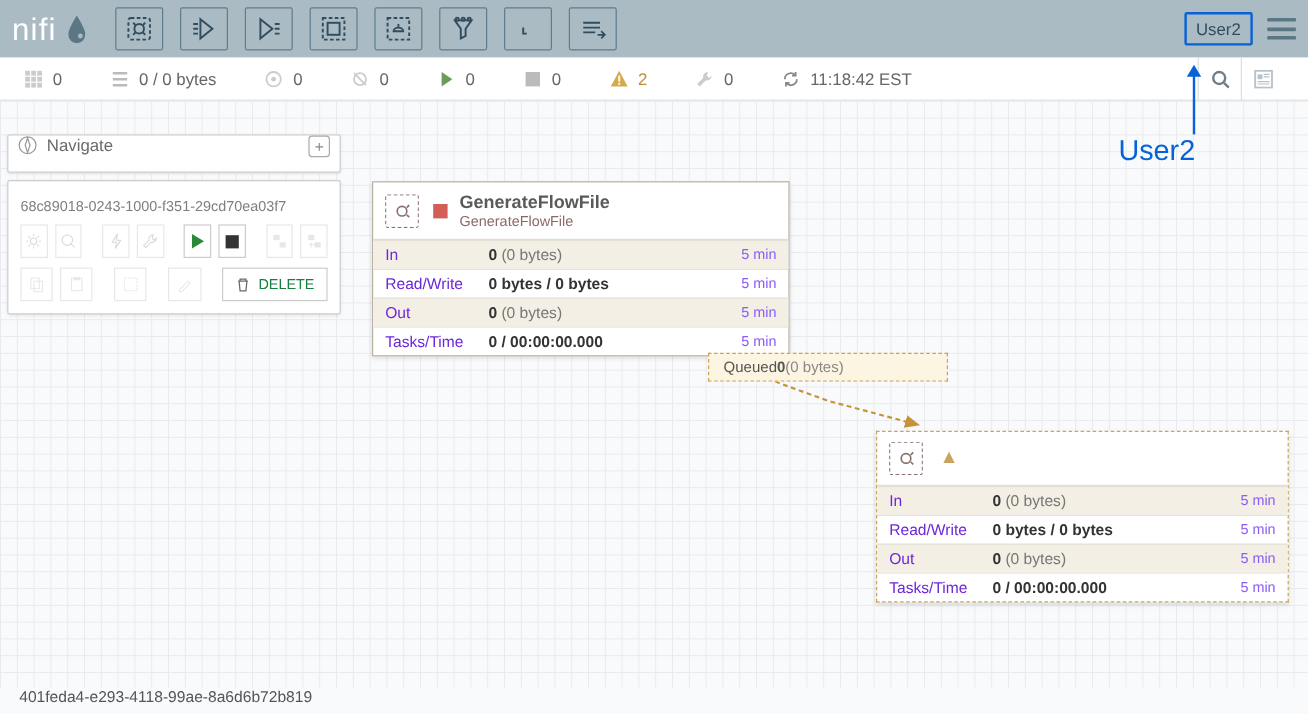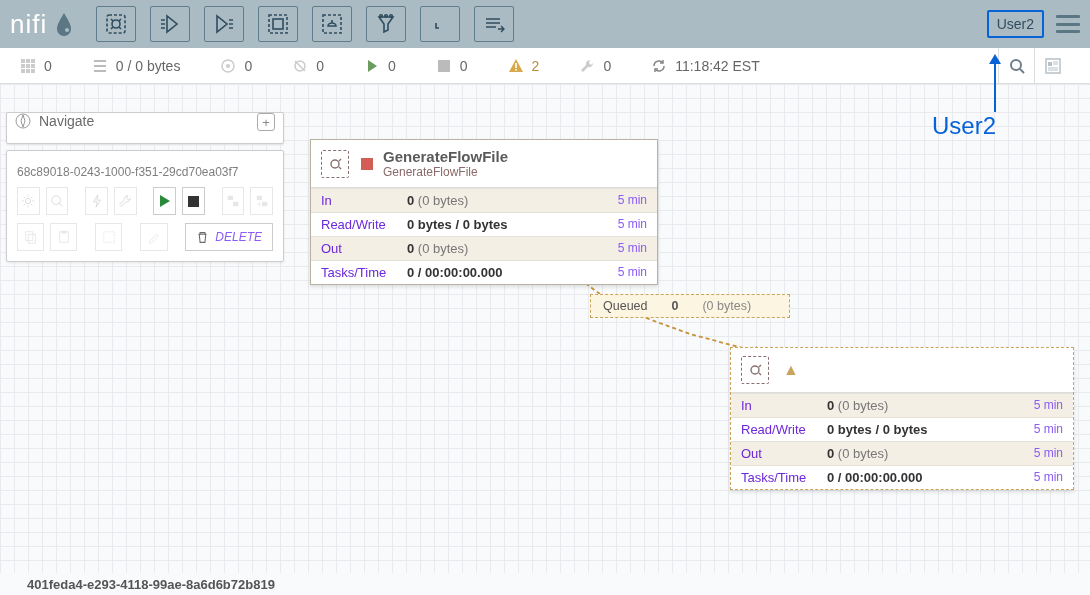--- a/index.html
+++ b/index.html
@@ -42,44 +42,44 @@
 .op-row1 { display:flex; align-items:center; gap:8px;}
 .op-circle { width:30px; height:30px; background:#b2a0a0; border-radius:50%; display:flex; align-items:center; justify-content:center;}
 .op-name { font-weight:bold; color:#6a4e4e; font-size:14px;}
 .op-sub { color:#8a6969; font-size:12px;}
 .op-id { margin-top:6px; color:#7e7e7e; font-size:12px;}
 .btn-row { display:flex; gap:6px; margin-top:8px; }
 .sq { width:28px; height:28px; border:1px solid #ccc; background:#fff; display:flex; align-items:center; justify-content:center; cursor:pointer; color:#888;}
 .sq.disabled { opacity:.45; cursor:default;}
 .play-ico { width:0;height:0;border-left:10px solid #2a8a3a;border-top:6px solid transparent;border-bottom:6px solid transparent;}
 .stop-ico{width:11px;height:11px;background:#333;}
-.delete-btn{height:28px;border:1px solid #ccc;display:flex;align-items:center;gap:6px;padding:0 10px;font-size:12px;color:#8b5cf6;cursor:pointer;font-style:italic;}
-
-
-.proc { position:absolute; width:348px; background:#fff; border:1px solid #b9b1a1; box-shadow:0 2px 4px rgba(0,0,0,0.12);}
+.delete-btn{height:28px;border:1px solid #ccc;display:flex;align-items:center;gap:6px;padding:0 10px;font-size:12px;color:#15803d;cursor:pointer;}
+
+
+.proc { position:absolute; width:348px; background:#fff; border:1px solid #b9b1a1; box-shadow:0 2px 4px rgba(0,0,0,0.12);margin-top:12px;}
 .proc.dashed { border:1.5px dashed #caa45d; }
 .proc-top { display:flex; align-items:center; gap:10px; padding:8px 10px;}
 .proc-logo { width:28px; height:28px; border:1.5px dashed #8a6f6f; border-radius:2px; display:flex; align-items:center; justify-content:center;}
 .proc-status-sq { width:12px; height:12px; background:#d35d57; margin-left:2px;}
 .proc-titles .t1 { font-weight:bold; color:#5a5a5a; font-size:15px;}
 .proc-titles .t2 { color:#8a6969; font-size:12px;}
 .proc-table{border-top:1px solid #ddd;}
 .proc-table .row{display:flex; padding:4px 10px; font-size:13px; border-top:1px solid #e6e1d7;}
 .proc-table .row:nth-child(odd){background:#f4efe5;}
 .proc-table .row .lab{width:86px; color:#6d28d9;}
 .proc-table .row .val{flex:1; color:#333; font-weight:bold;}
 .proc-table .row .val .light{font-weight:normal; color:#777;}
 .proc-table .row .time{color:#8b5cf6; font-size:12px;}
 .warn-tri { color:#caa45d; font-size:16px; margin-left:4px;}
 
 
-.conn-label { position:absolute; background:#fbf5e2; border:1px dashed #caa45d; padding:4px 12px; font-size:12.5px; color:#555; display:flex; gap:24px; align-items:center;}
-
-
-.footer { position:absolute; bottom:0; left:0; right:0; height:22px; padding-left:27px; font-size:13px; font-weight:bold; color:#555; display:flex; align-items:center;}
+.conn-label { position:absolute; background:#fbf5e2; border:1px dashed #caa45d; padding:4px 12px; font-size:12.5px; color:#555; display:flex; gap:0; align-items:center;}
+
+
+.footer { position:absolute; bottom:0; left:0; right:0; height:22px; padding-left:16px; font-size:13px; font-weight:normal; color:#555; display:flex; }
 
 
 .anno-line { position:absolute; width:2px; background:#0762d8;}
 .anno-head { position:absolute; width:0;height:0;border-left:6px solid transparent;border-right:6px solid transparent;border-bottom:10px solid #0762d8;}
 .anno-text { position:absolute; color:#0762d8; font-size:24px; font-weight:400;}
 
 
 .flow-line { position:absolute; pointer-events:none;}
 </style>
 </head>

